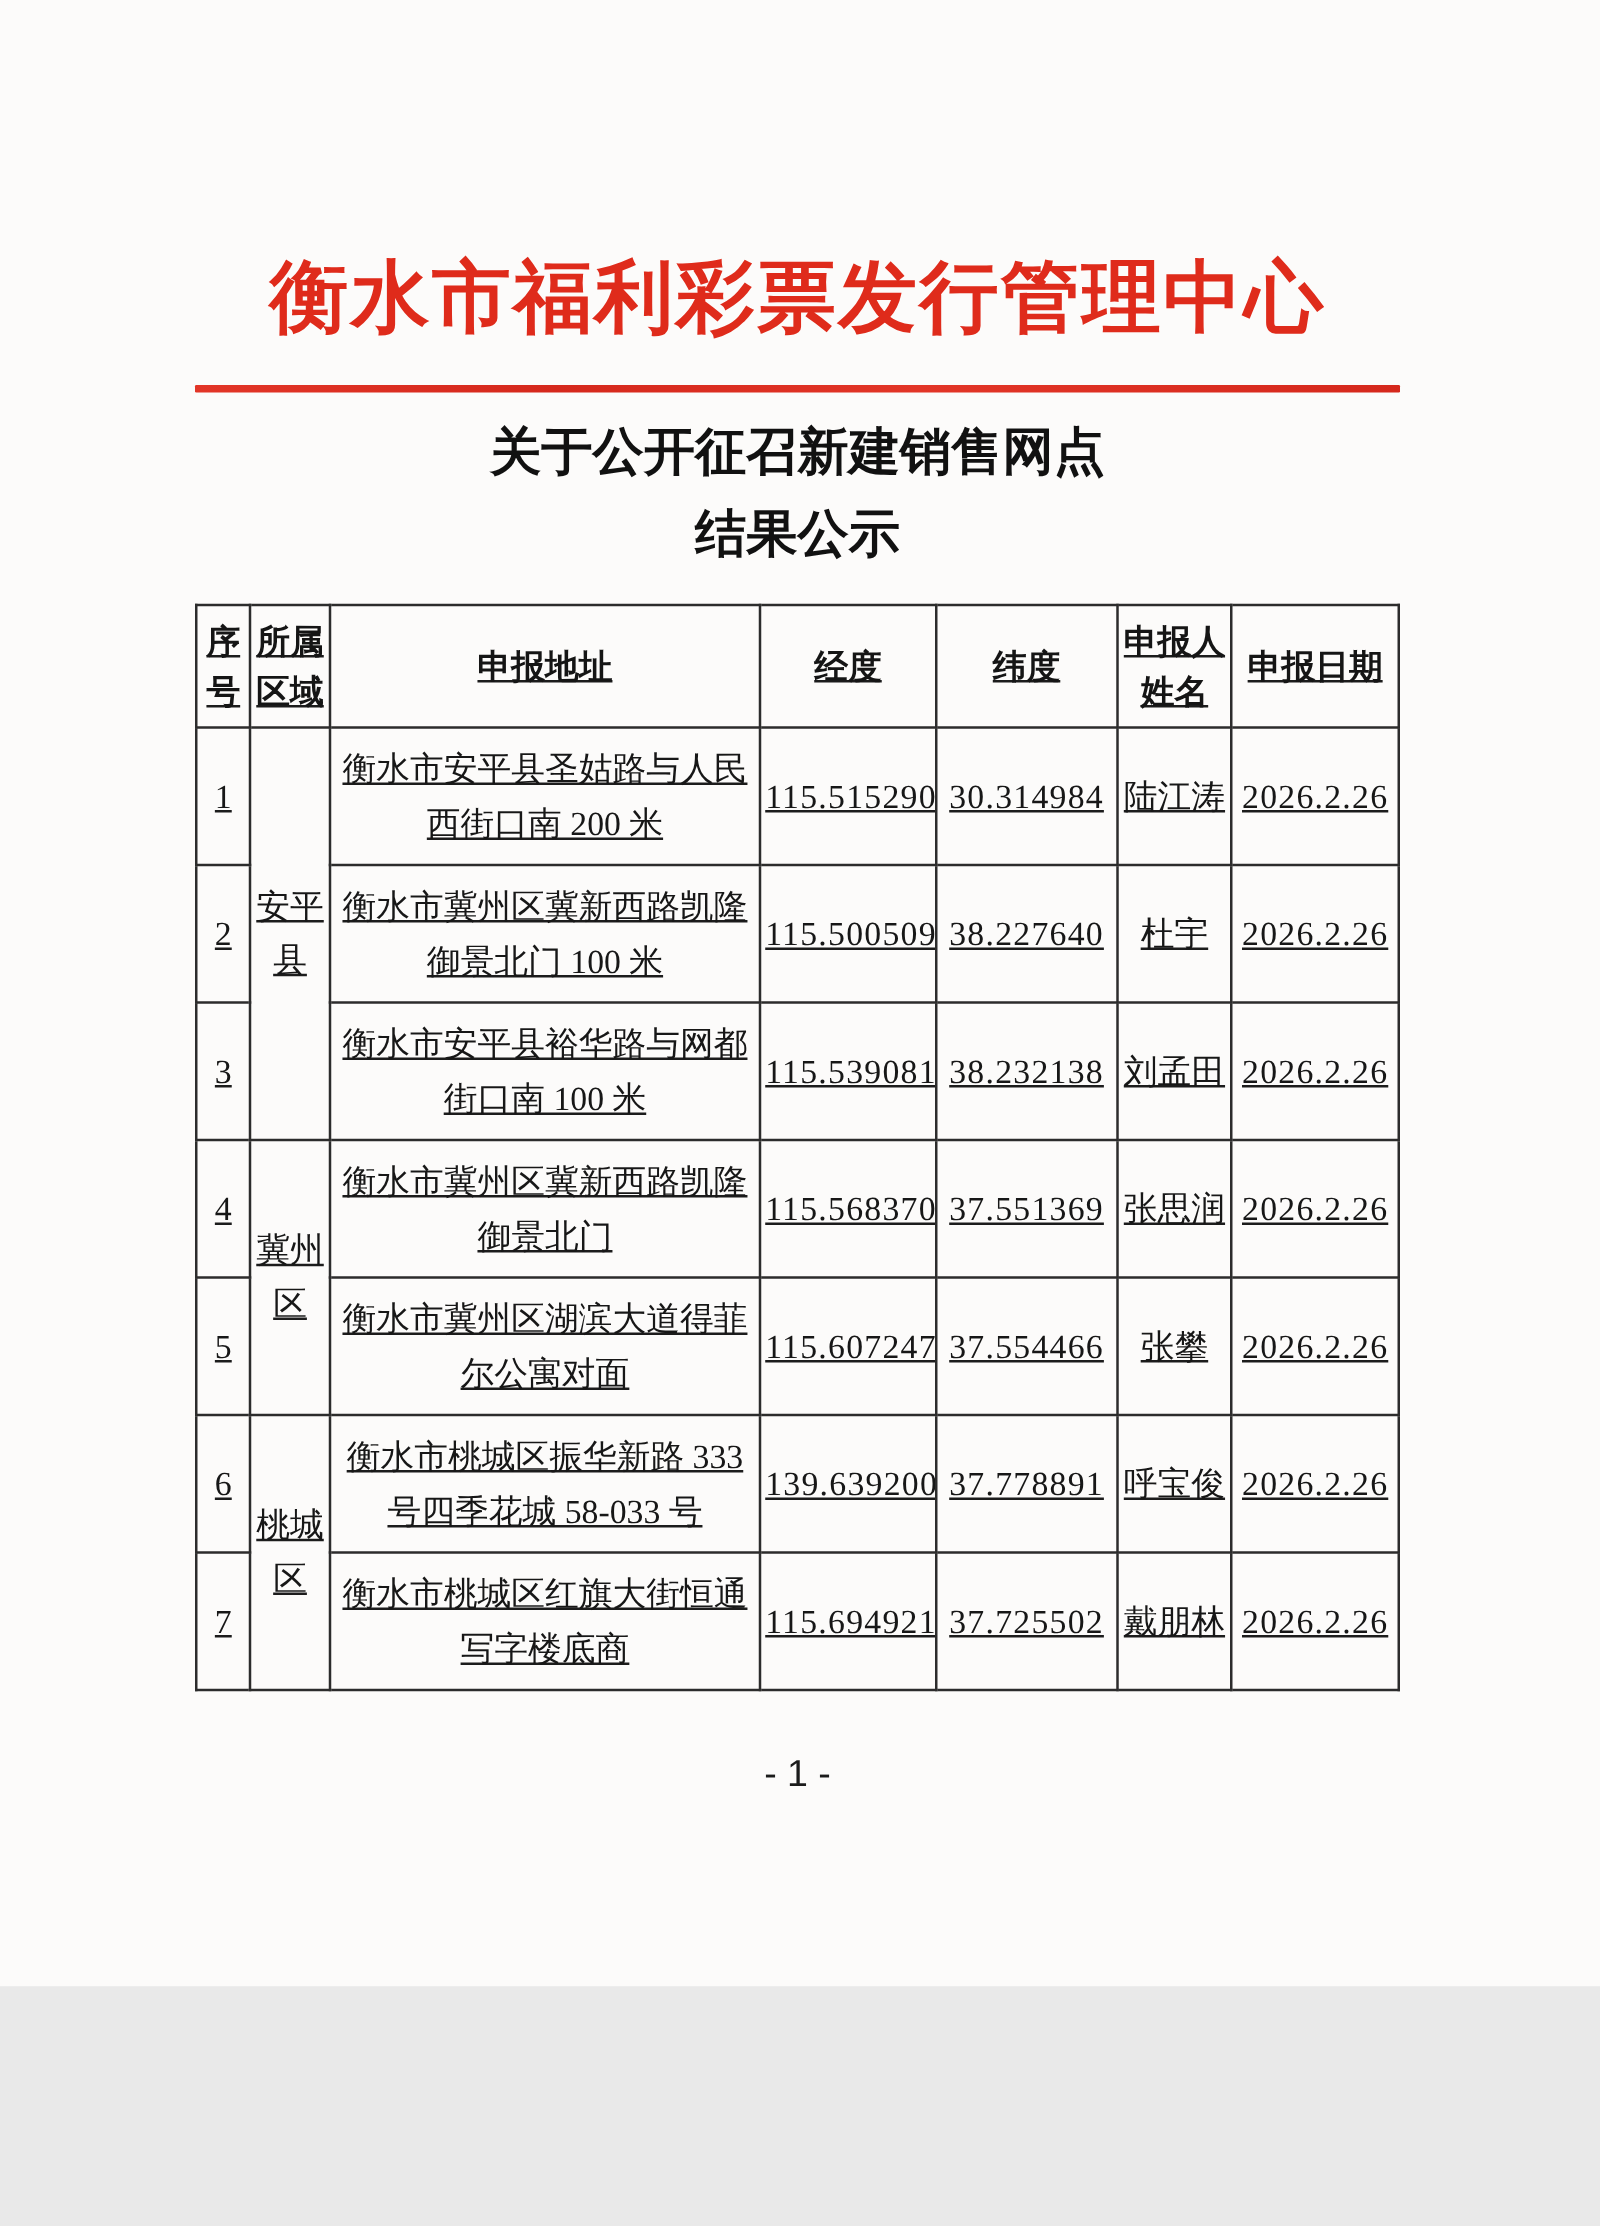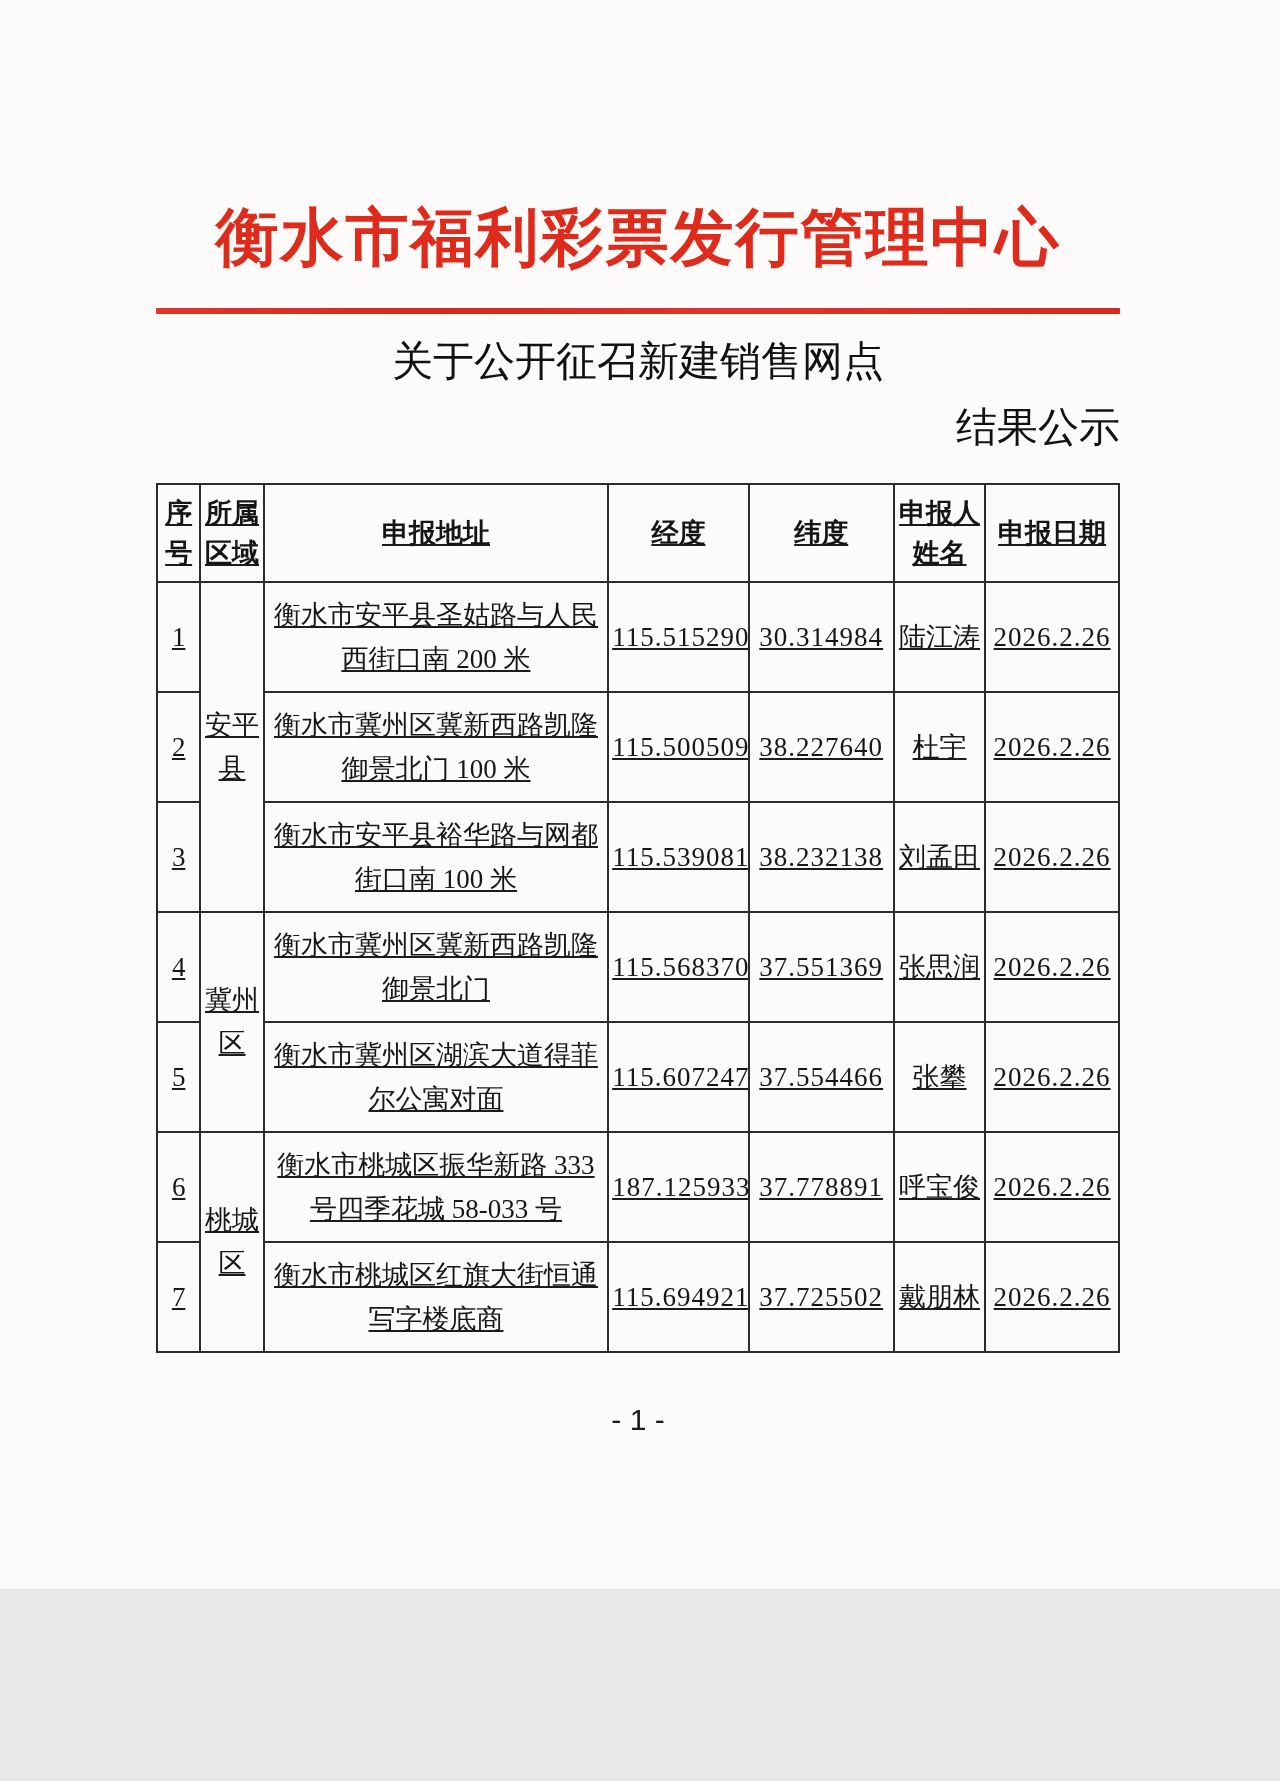--- a/index.html
+++ b/index.html
@@ -36,25 +36,25 @@
   .red-rule{
     margin-top:34px;
     height:6px;
     background:linear-gradient(90deg,#e23527 0%,#d5281c 30%,#e23527 60%,#d5281c 100%);
     border-radius:1px;
   }
   .doc-title{
     margin:20px 0 0 0;
     text-align:center;
     font-size:41px;
-    font-weight:normal;
+    font-weight:bold;
     line-height:1.35;
     color:#111;
   }
-  .doc-title.second{ margin-top:10px;text-align:right; }
+  .doc-title.second{ margin-top:10px; }
   .body-para{
     margin:0;
     font-size:31px;
     line-height:64px;
     text-align:justify;
     text-indent:2em;
     color:#171717;
   }
   .body-para.first{ margin-top:26px; }
   .body-para.second{ margin-top:16px; }
@@ -178,21 +178,21 @@
           <td class="addr">衡水市冀州区湖滨大道得菲尔公寓对面</td>
           <td class="num">115.607247</td>
           <td class="num">37.554466</td>
           <td>张攀</td>
           <td class="num">2026.2.26</td>
         </tr>
         <tr>
           <td>6</td>
           <td class="region" rowspan="2">桃城区</td>
           <td class="addr">衡水市桃城区振华新路 333 号四季花城 58-033 号</td>
-          <td class="num">187.125933</td>
+          <td class="num">139.639200</td>
           <td class="num">37.778891</td>
           <td>呼宝俊</td>
           <td class="num">2026.2.26</td>
         </tr>
         <tr>
           <td>7</td>
           <td class="addr">衡水市桃城区红旗大街恒通写字楼底商</td>
           <td class="num">115.694921</td>
           <td class="num">37.725502</td>
           <td>戴朋林</td>

